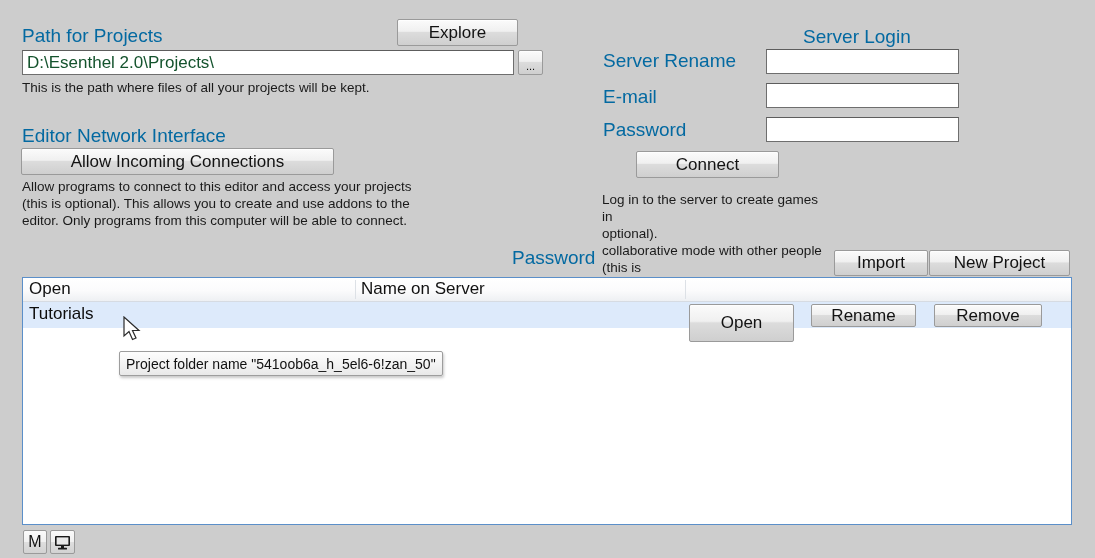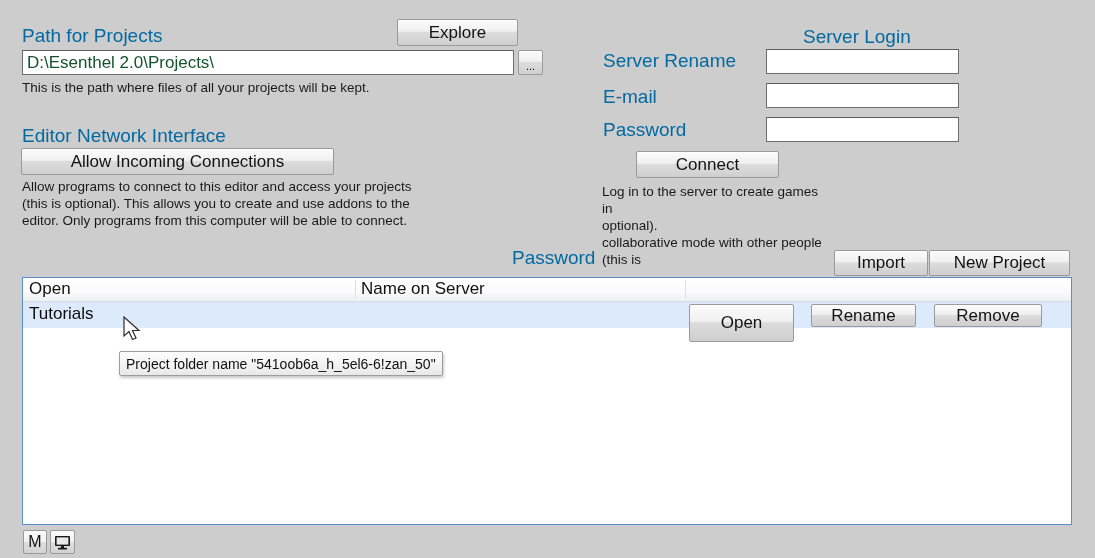--- a/index.html
+++ b/index.html
@@ -179,21 +179,21 @@
   <div class="abs input" style="left:766px; top:49px; width:193px; height:25px;" placeholder=""></div>
 
   <div class="abs label" style="left:603px; top:87px;">E-mail</div>
   <div class="abs input" style="left:766px; top:83px; width:193px; height:25px;" placeholder=""></div>
 
   <div class="abs label" style="left:603px; top:120px;">Password</div>
   <div class="abs input" style="left:766px; top:117px; width:193px; height:25px;" placeholder=""></div>
 
   <div class="abs btn" style="left:623px; top:151px; width:143px; height:27px;margin-left:13px;">Connect</div>
 
-  <div class="abs hint" style="left:602px; top:183px; width:230px;">
+  <div class="abs hint" style="left:602px; top:191px; width:230px;">
     <div>Log in to the server to create games in</div>
     <div>optional).</div>
     <div>collaborative mode with other people (this is</div>
   </div>
 
   <div class="abs label" style="left:512px; top:248px;">Password</div>
 
   <div class="abs btn" style="left:834px; top:250px; width:94px; height:26px;">Import</div>
   <div class="abs btn" style="left:929px; top:250px; width:141px; height:26px;">New Project</div>
 

